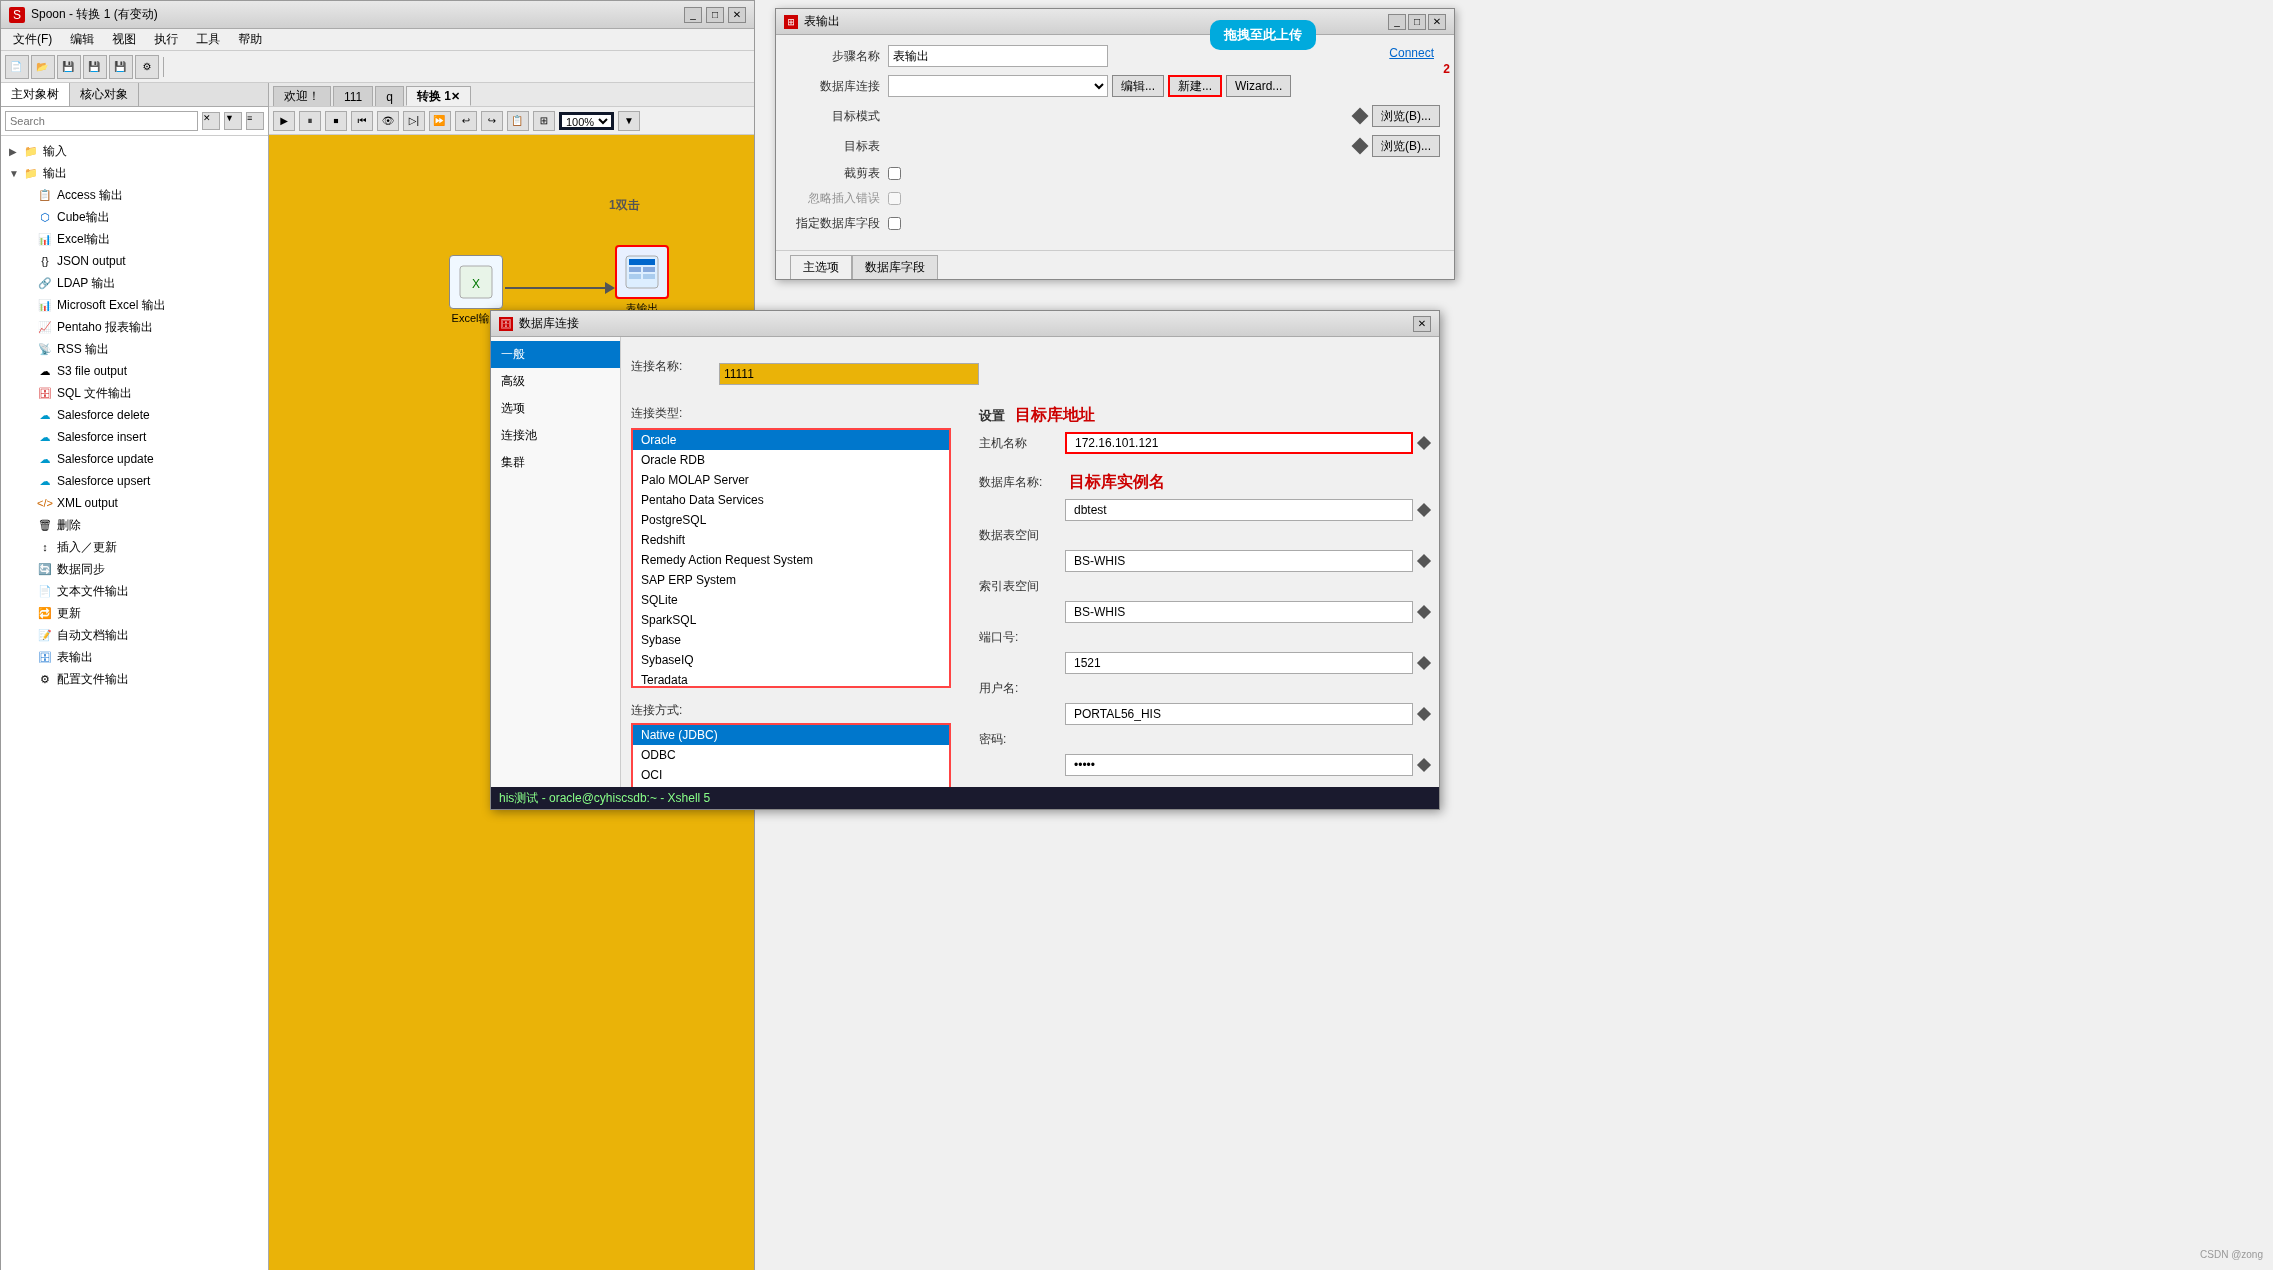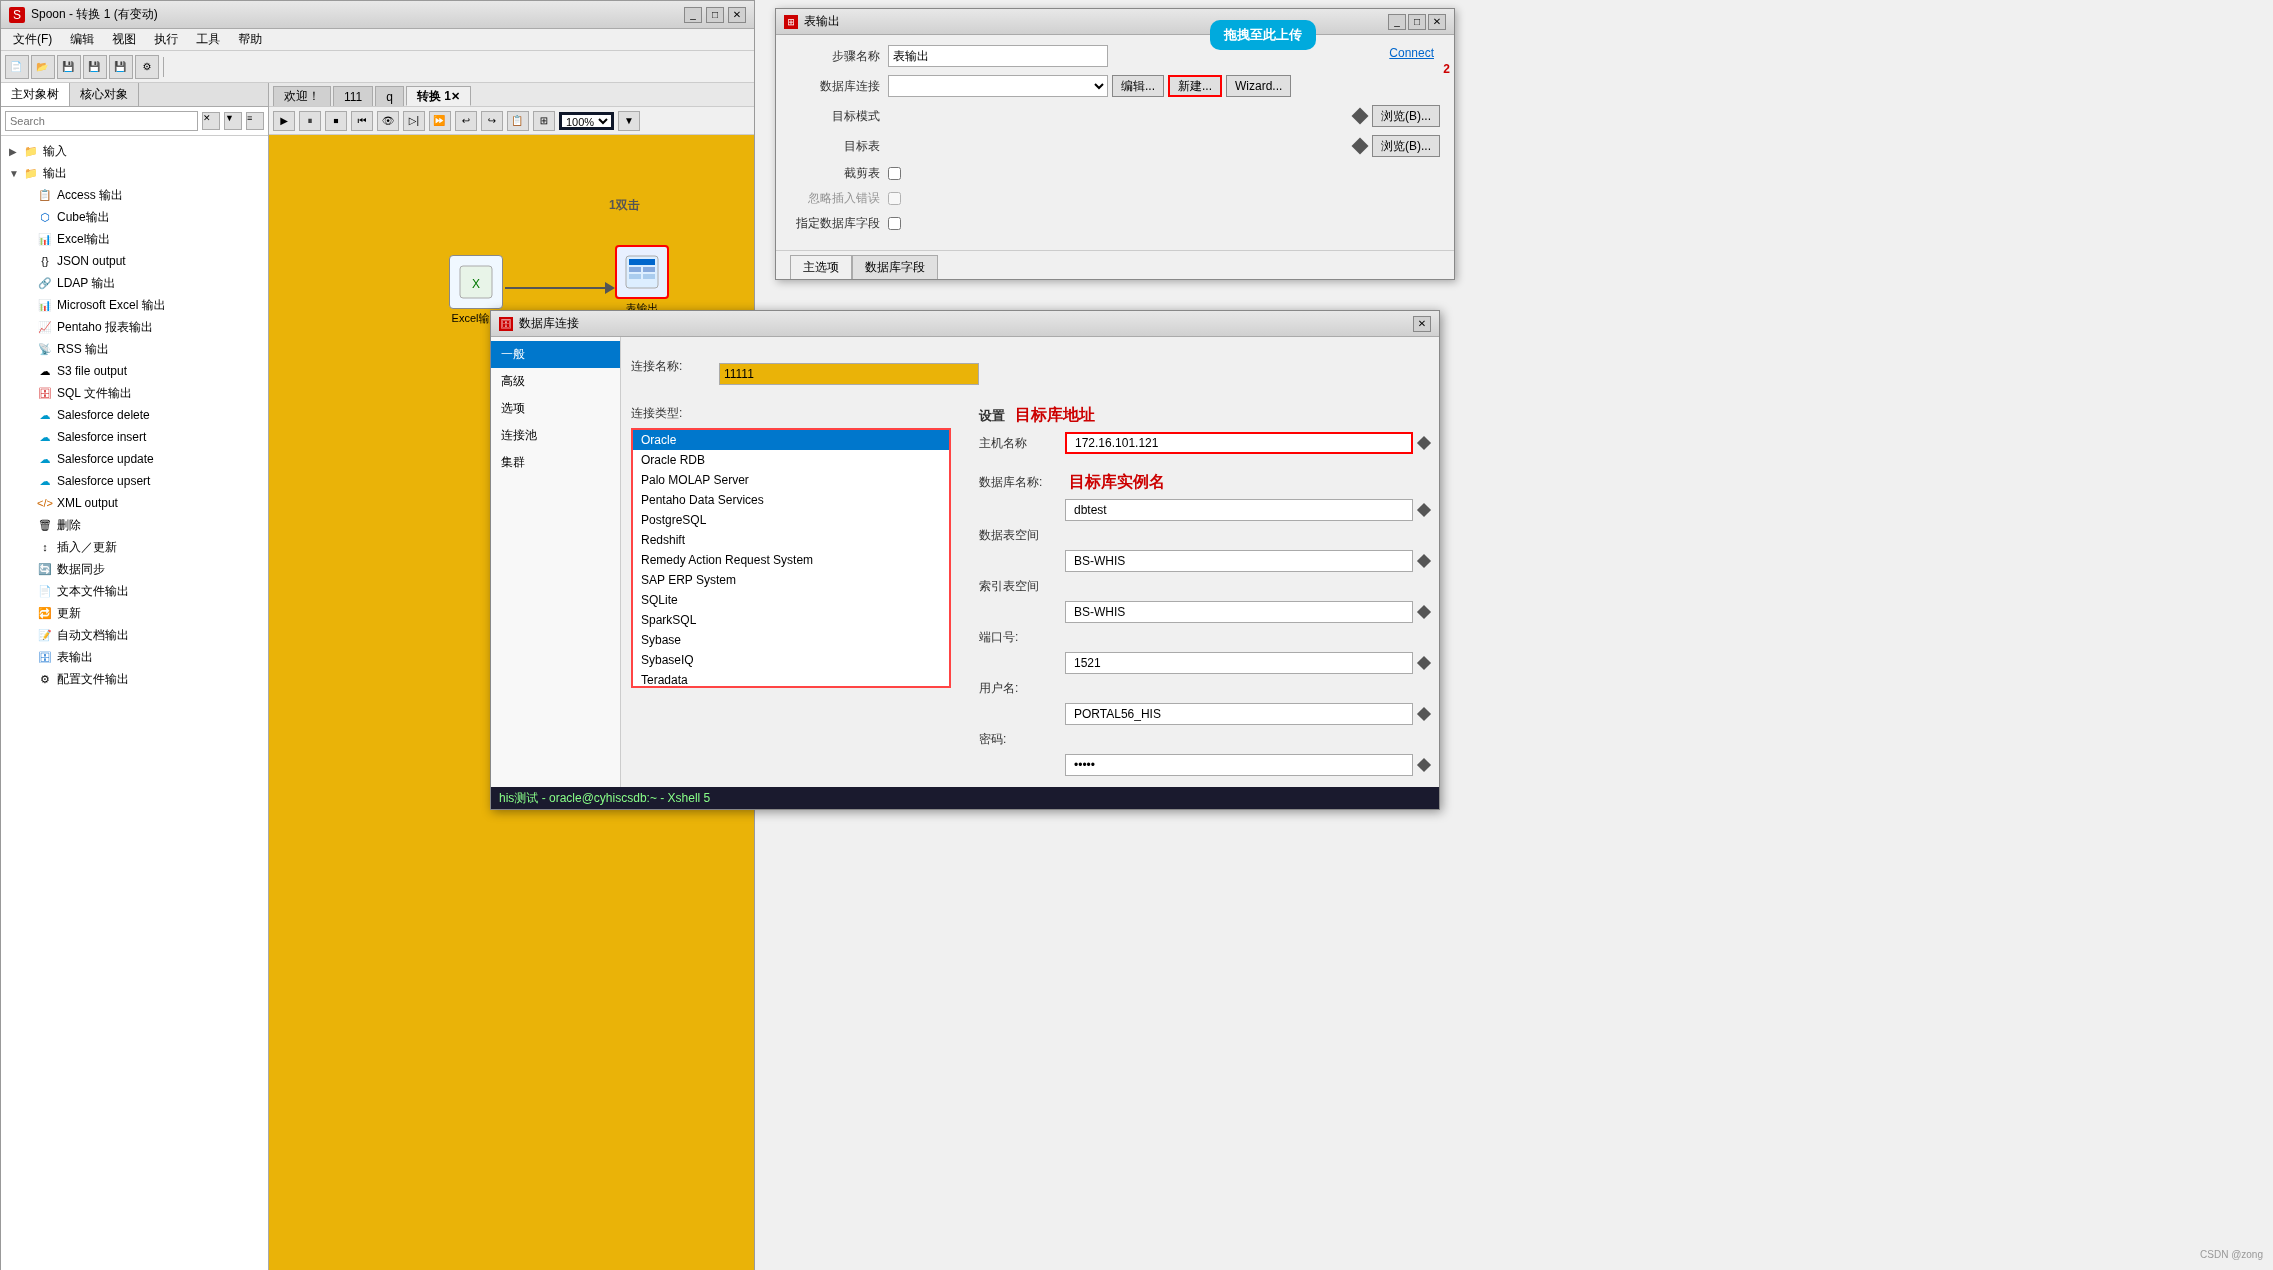--- a/index.html
+++ b/index.html
@@ -860,20 +860,29 @@
               <div class="db-type-item">Remedy Action Request System</div>
               <div class="db-type-item">SAP ERP System</div>
               <div class="db-type-item">SQLite</div>
               <div class="db-type-item">SparkSQL</div>
               <div class="db-type-item">Sybase</div>
               <div class="db-type-item">SybaseIQ</div>
               <div class="db-type-item">Teradata</div>
             </div>
           </div>
 
+          <div style="margin-top:8px;">
+            <div class="db-label">连接方式:</div>
+            <div class="db-conn-method-list" style="border:2px solid #ff4444; background:white; margin-top:4px;">
+              <div class="db-conn-item selected">Native (JDBC)</div>
+              <div class="db-conn-item">ODBC</div>
+              <div class="db-conn-item">OCI</div>
+              <div class="db-conn-item">JNDI</div>
+            </div>
+          </div>
         </div>
 
         <div class="db-right-panel" style="margin-left:20px;">
           <div style="display:flex; align-items:center; gap:10px;">
             <div class="db-settings-label">设置</div>
             <div class="db-annotation" style="font-size:16px; font-weight:bold; color:#cc0000;">目标库地址</div>
           </div>
 
           <div class="db-field-row">
             <div class="db-field-label">主机名称</div>

